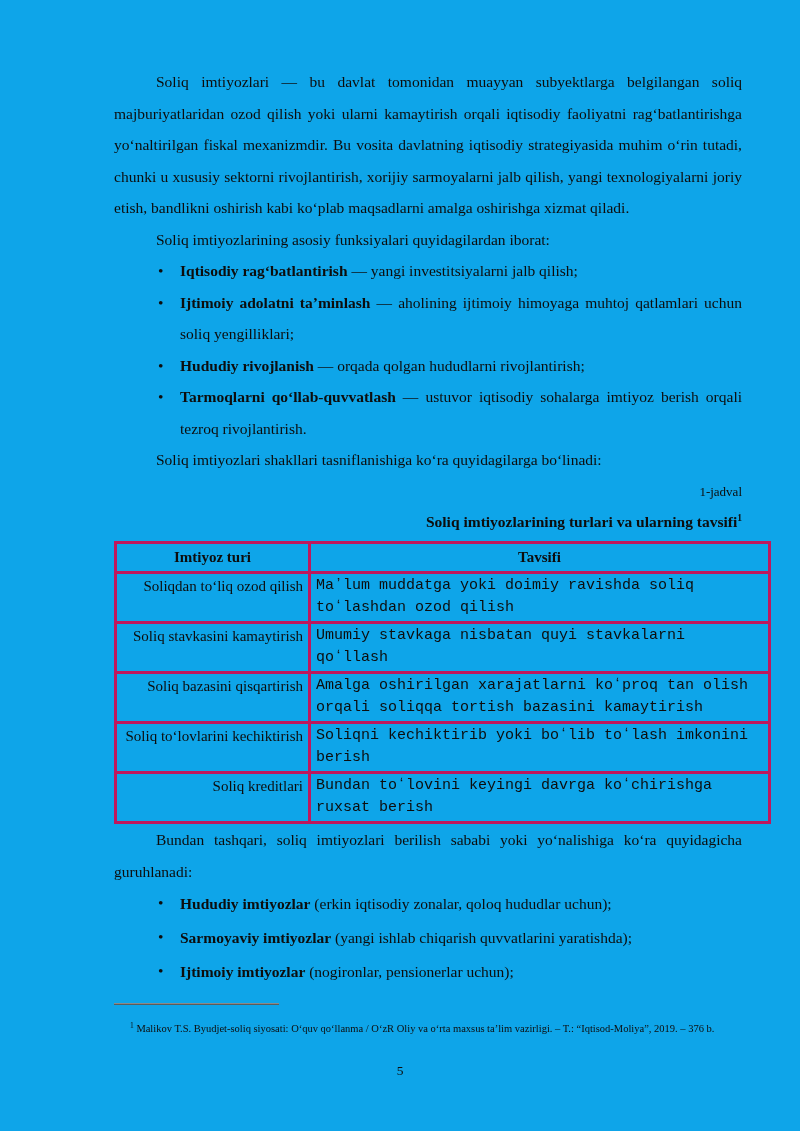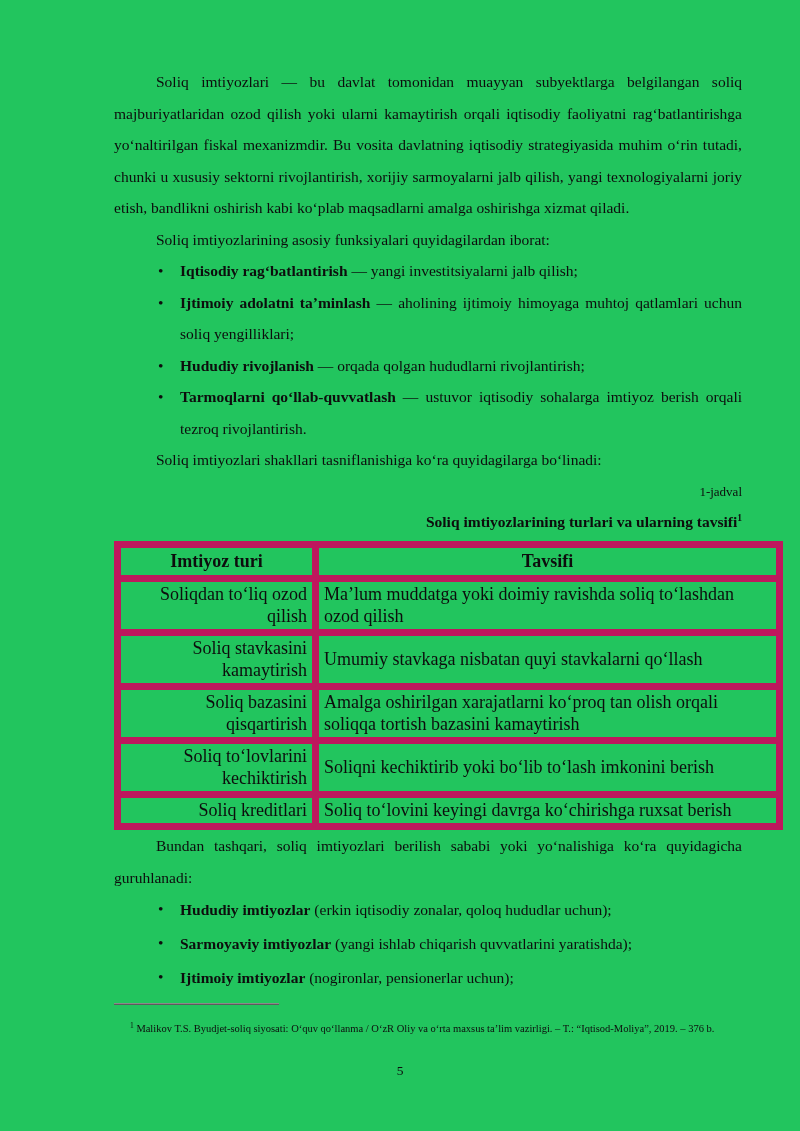--- a/index.html
+++ b/index.html
@@ -4,21 +4,21 @@
 <style>
   html, body {
     margin: 0;
     padding: 0;
     background: #ffffff;
   }
   .page {
     position: relative;
     width: 800px;
     height: 1131px;
-    background: #22c55e;
+    background: #0ea5e9;
     box-sizing: border-box;
     padding: 0;
     overflow: hidden;
     font-family: "Liberation Serif", "DejaVu Serif", serif;
     color: #0d0d0d;
   }
   .content {
     position: absolute;
     left: 114px;
     top: 66px;
@@ -81,38 +81,39 @@
     vertical-align: super;
     line-height: 0;
   }
   table.data-table {
     border-collapse: collapse;
     width: 628px;
     table-layout: fixed;
     margin: 0;
   }
   table.data-table td, table.data-table th {
-    border: 7px solid #be185d;
-    font-size: 18px;
+    border: 3px solid #be185d;
+    font-size: 15px;
     line-height: 22px;
     padding: 1px 5px 2px 5px;
     font-weight: normal;
   }
   table.data-table thead th {
     font-weight: bold;
     text-align: center;
     padding: 2px 5px 3px 5px;
   }
   table.data-table td.col-left {
     vertical-align: top;
     text-align: right;
   }
   table.data-table td.col-right {
     vertical-align: middle;
     text-align: left;
+    font-family: Liberation Mono, monospace;
   }
   .col-w1 { width: 181px; }
   .col-w2 { width: 447px; }
   .after-table {
     margin-top: 6px;
   }
   .footnote-area {
     position: absolute;
     left: 114px;
     top: 1003px;
@@ -201,21 +202,21 @@
         <tr>
           <td class="col-left col-w1">Soliq bazasini qisqartirish</td>
           <td class="col-right col-w2">Amalga oshirilgan xarajatlarni koʻproq tan olish orqali soliqqa tortish bazasini kamaytirish</td>
         </tr>
         <tr>
           <td class="col-left col-w1">Soliq toʻlovlarini kechiktirish</td>
           <td class="col-right col-w2">Soliqni kechiktirib yoki boʻlib toʻlash imkonini berish</td>
         </tr>
         <tr>
           <td class="col-left col-w1">Soliq kreditlari</td>
-          <td class="col-right col-w2">Soliq toʻlovini keyingi davrga koʻchirishga ruxsat berish</td>
+          <td class="col-right col-w2">Bundan toʻlovini keyingi davrga koʻchirishga ruxsat berish</td>
         </tr>
       </tbody>
     </table>
 
     <p class="body-par after-table">Bundan tashqari, soliq imtiyozlari berilish sababi yoki yoʻnalishiga koʻra quyidagicha guruhlanadi:</p>
 
     <ul class="bullets group2">
       <li>
         <span class="bullet-dot">•</span>
         <b>Hududiy imtiyozlar</b><span> </span><span>(erkin iqtisodiy zonalar, qoloq hududlar uchun);</span>

